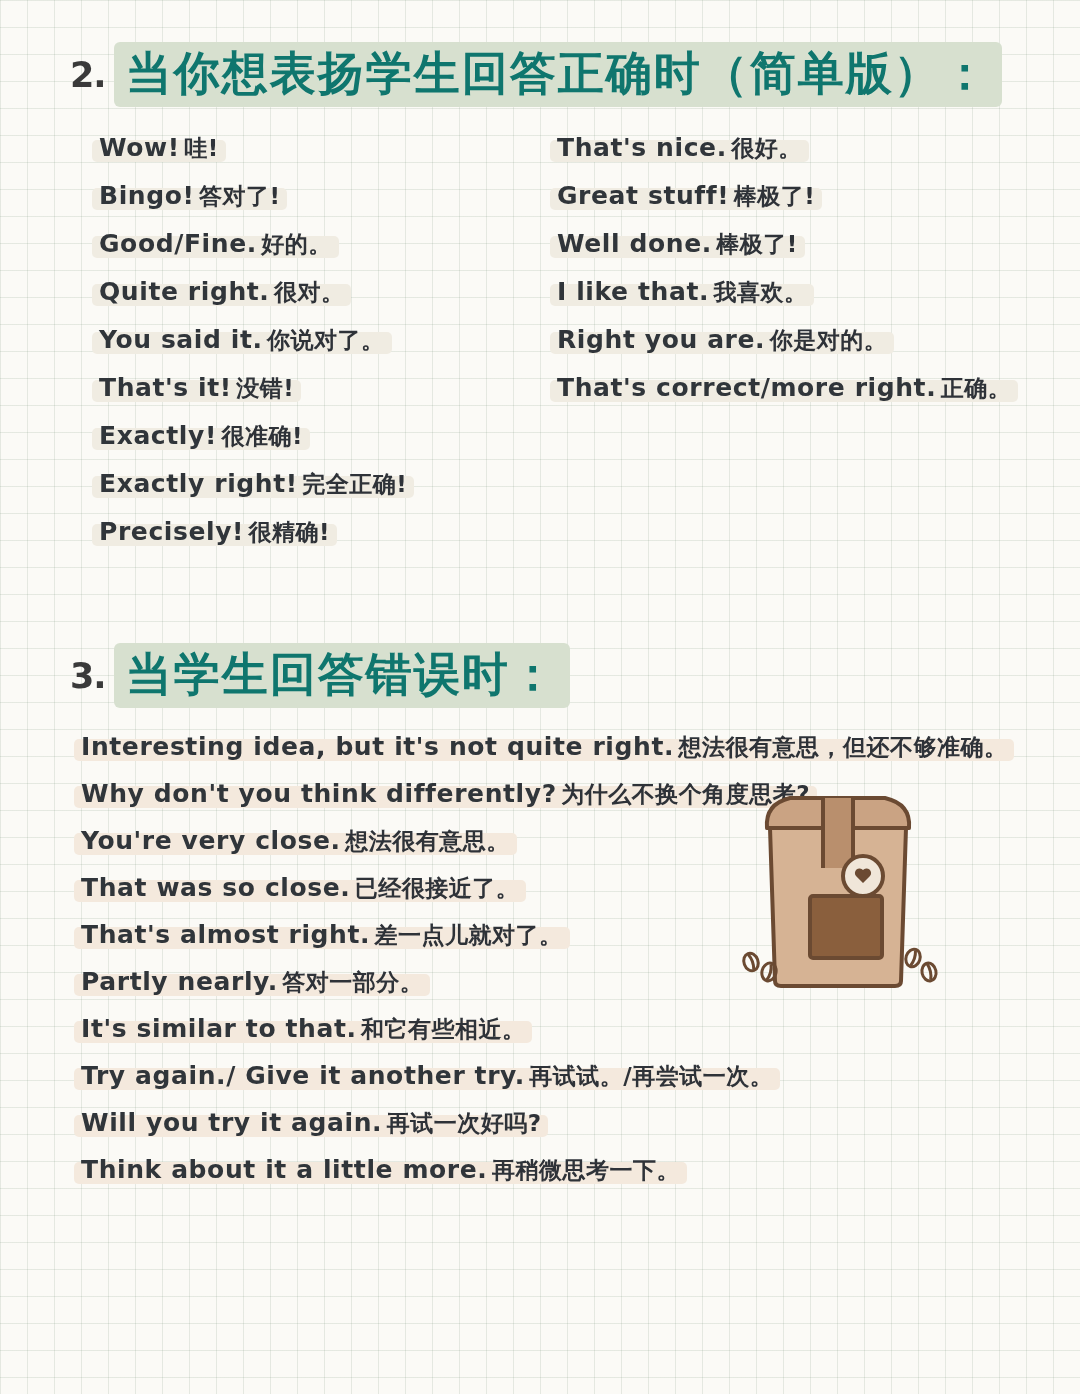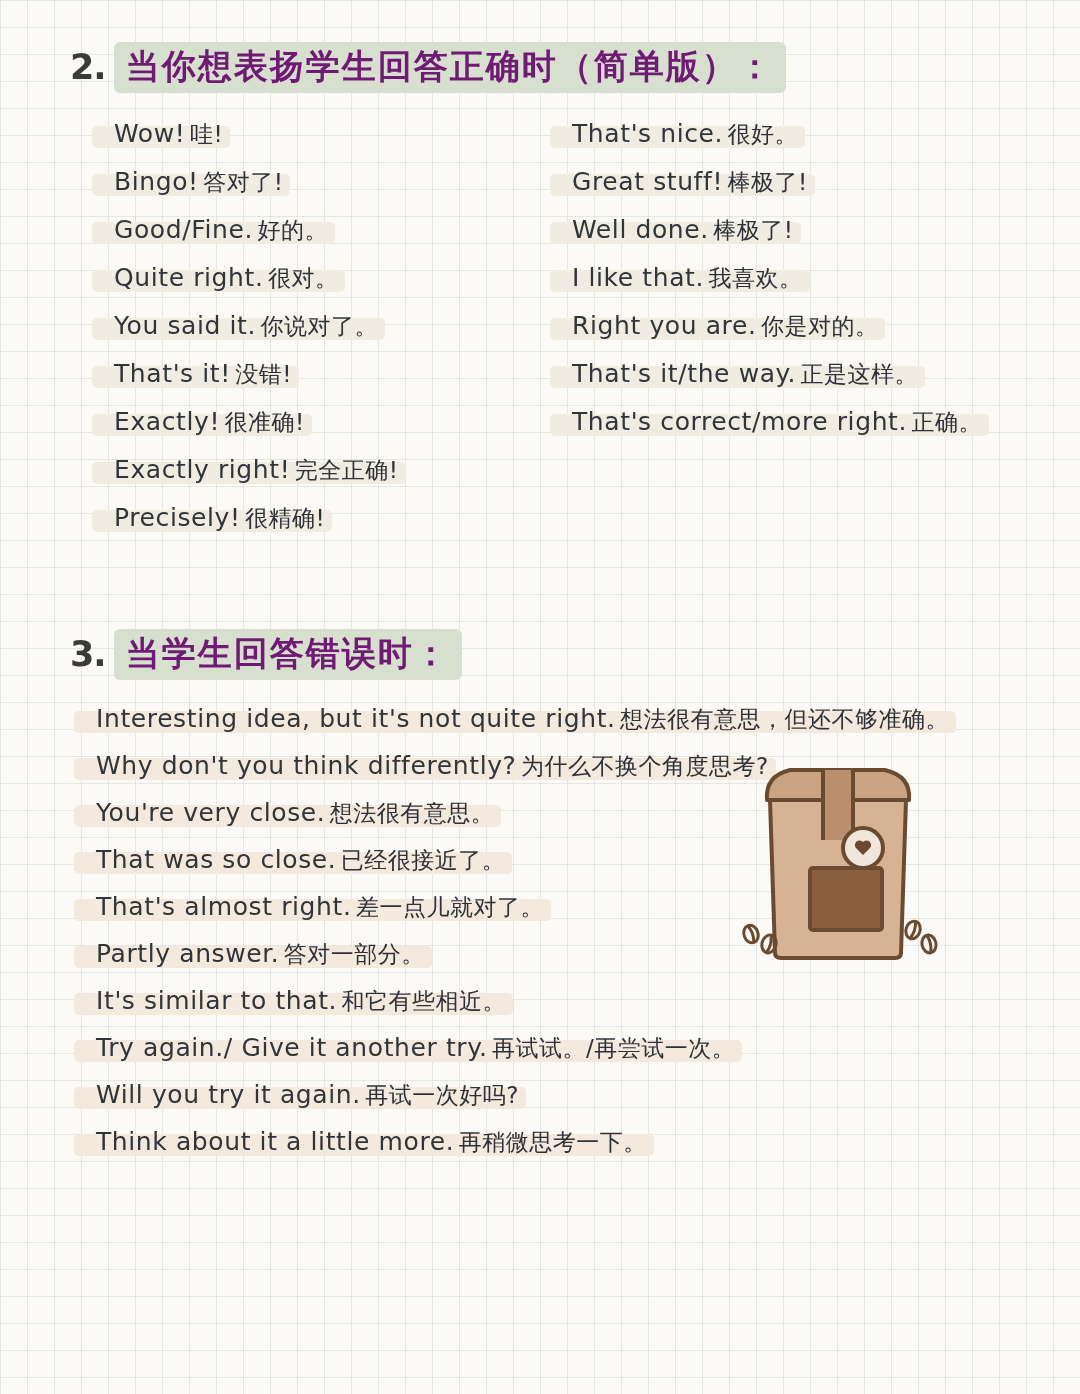--- a/index.html
+++ b/index.html
@@ -41,37 +41,38 @@
   .sec-num {
     font-family: "DejaVu Sans", sans-serif;
     font-size: 35px;
     font-weight: bold;
     color: #3a3a3a;
     margin-right: 8px;
     letter-spacing: -1px;
   }
   .sec-title {
     font-family: "DejaVu Sans", sans-serif;
-    font-size: 34px;
+    font-size: 46px;
     font-weight: bold;
-    color: #701a75;
+    color: #0f766e;
     background: #d7e0cf;
     padding: 4px 12px 6px 12px;
     border-radius: 6px;
     letter-spacing: 2px;
     line-height: 1.2;
   }
 
   
   .hl {
     display: inline;
     background: #f0ece2;
     border-radius: 5px;
-    padding: 2px 7px 3px 22px;
+    padding: 2px 7px 3px 7px;
     box-decoration-break: clone;
+    font-weight: bold;
     -webkit-box-decoration-break: clone;
   }
   .hl-warm {
     background: #f4e9dd;
   }
   .en {
     font-family: "DejaVu Sans", sans-serif;
     font-size: 25px;
     color: #30353a;
     letter-spacing: 0.6px;
@@ -148,39 +149,38 @@
         <div class="row"><span class="hl"><span class="en">Exactly right!</span> <span class="cn">完全正确!</span></span></div>
         <div class="row"><span class="hl"><span class="en">Precisely!</span> <span class="cn">很精确!</span></span></div>
       </div>
 
       <div class="col col-right">
         <div class="row"><span class="hl"><span class="en">That's nice.</span> <span class="cn">很好。</span></span></div>
         <div class="row"><span class="hl"><span class="en">Great stuff!</span> <span class="cn">棒极了!</span></span></div>
         <div class="row"><span class="hl"><span class="en">Well done.</span> <span class="cn">棒极了!</span></span></div>
         <div class="row"><span class="hl"><span class="en">I like that.</span> <span class="cn">我喜欢。</span></span></div>
         <div class="row"><span class="hl"><span class="en">Right you are.</span> <span class="cn">你是对的。</span></span></div>
-        <div class="row"><span class="hl"><span class="en">That's it/the way.</span> <span class="cn">正是这样。</span></span></div>
         <div class="row"><span class="hl"><span class="en">That's correct/more right.</span> <span class="cn">正确。</span></span></div>
       </div>
     </div>
   </div>
 
   <div class="sec3-wrap">
     <div class="section-head">
       <span class="sec-num">3.</span>
       <span class="sec-title">当学生回答错误时：</span>
     </div>
 
     <div class="one-col">
       <div class="row"><span class="hl hl-warm"><span class="en">Interesting idea, but it's not quite right.</span> <span class="cn">想法很有意思，但还不够准确。</span></span></div>
       <div class="row"><span class="hl hl-warm"><span class="en">Why don't you think differently?</span> <span class="cn">为什么不换个角度思考?</span></span></div>
       <div class="row"><span class="hl hl-warm"><span class="en">You're very close.</span> <span class="cn">想法很有意思。</span></span></div>
       <div class="row"><span class="hl hl-warm"><span class="en">That was so close.</span> <span class="cn">已经很接近了。</span></span></div>
       <div class="row"><span class="hl hl-warm"><span class="en">That's almost right.</span> <span class="cn">差一点儿就对了。</span></span></div>
-      <div class="row"><span class="hl hl-warm"><span class="en">Partly answer.</span> <span class="cn">答对一部分。</span></span></div>
+      <div class="row"><span class="hl hl-warm"><span class="en">Partly nearly.</span> <span class="cn">答对一部分。</span></span></div>
       <div class="row"><span class="hl hl-warm"><span class="en">It's similar to that.</span> <span class="cn">和它有些相近。</span></span></div>
       <div class="row"><span class="hl hl-warm"><span class="en">Try again./ Give it another try.</span> <span class="cn">再试试。/再尝试一次。</span></span></div>
       <div class="row"><span class="hl hl-warm"><span class="en">Will you try it again.</span> <span class="cn">再试一次好吗?</span></span></div>
       <div class="row"><span class="hl hl-warm"><span class="en">Think about it a little more.</span> <span class="cn">再稍微思考一下。</span></span></div>
     </div>
   </div>
 
   <div class="illus">
     <svg viewBox="0 0 210 215" width="210" height="215" xmlns="http://www.w3.org/2000/svg">
 

